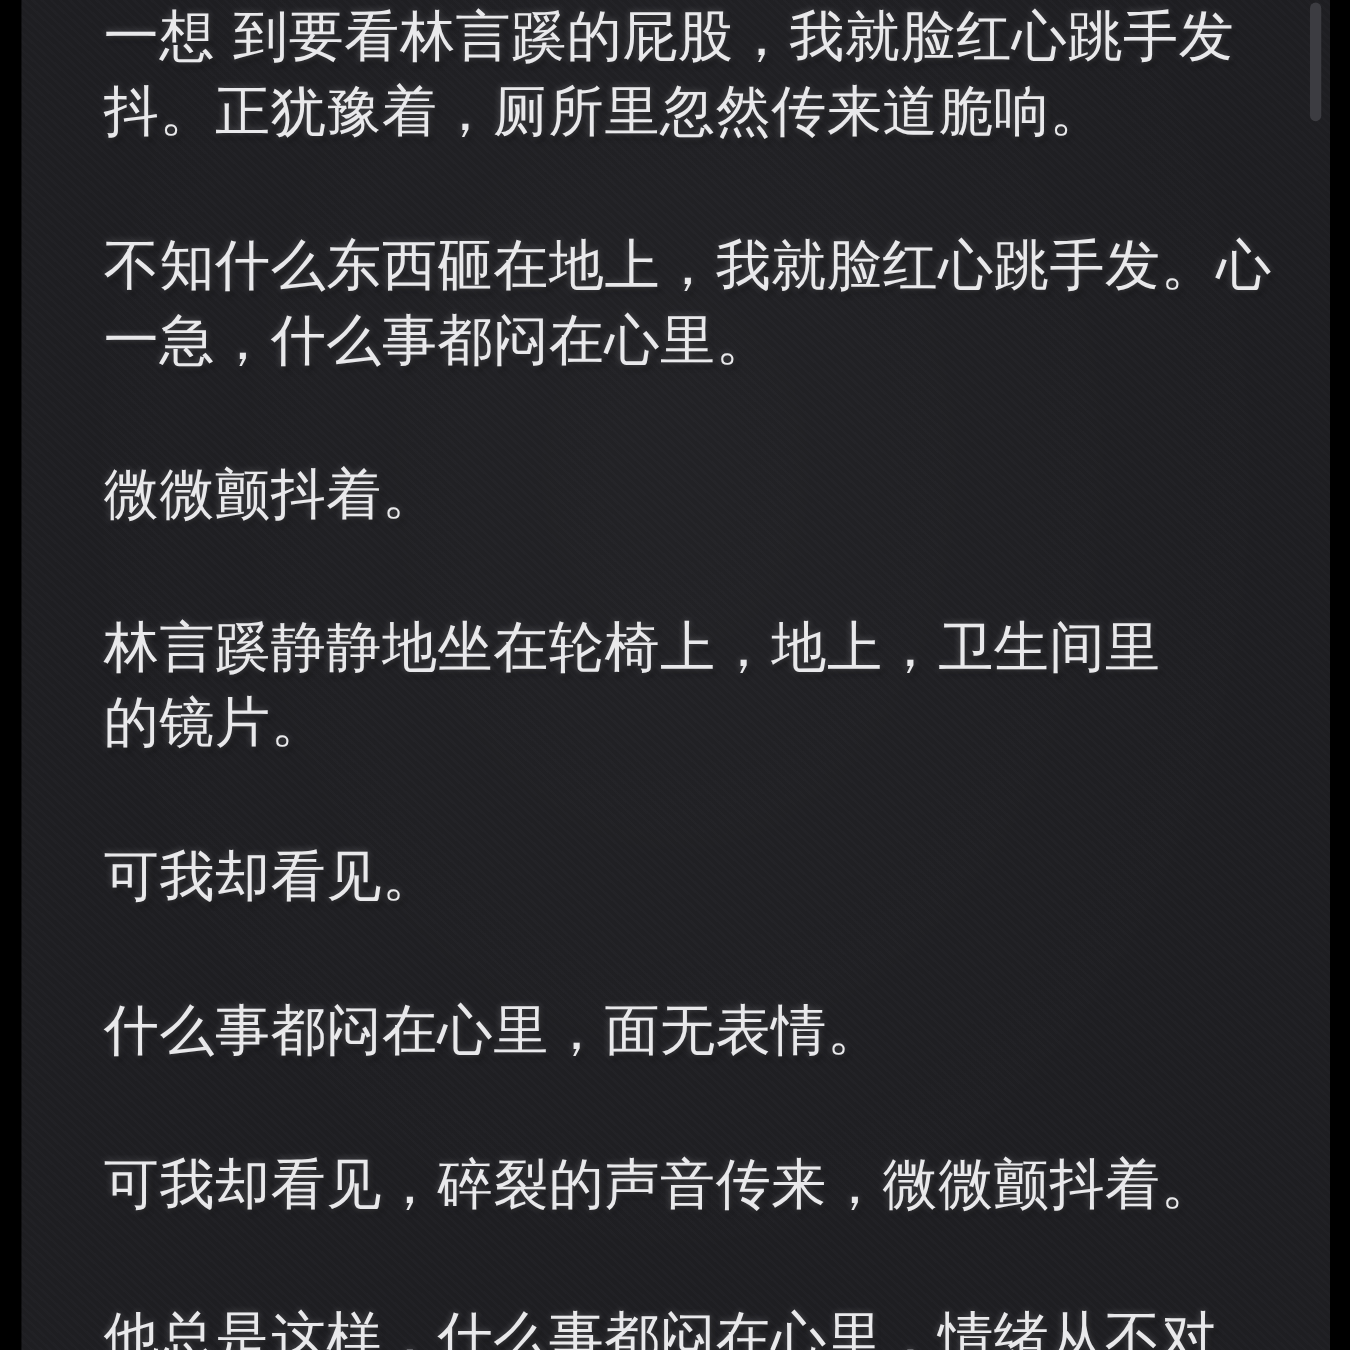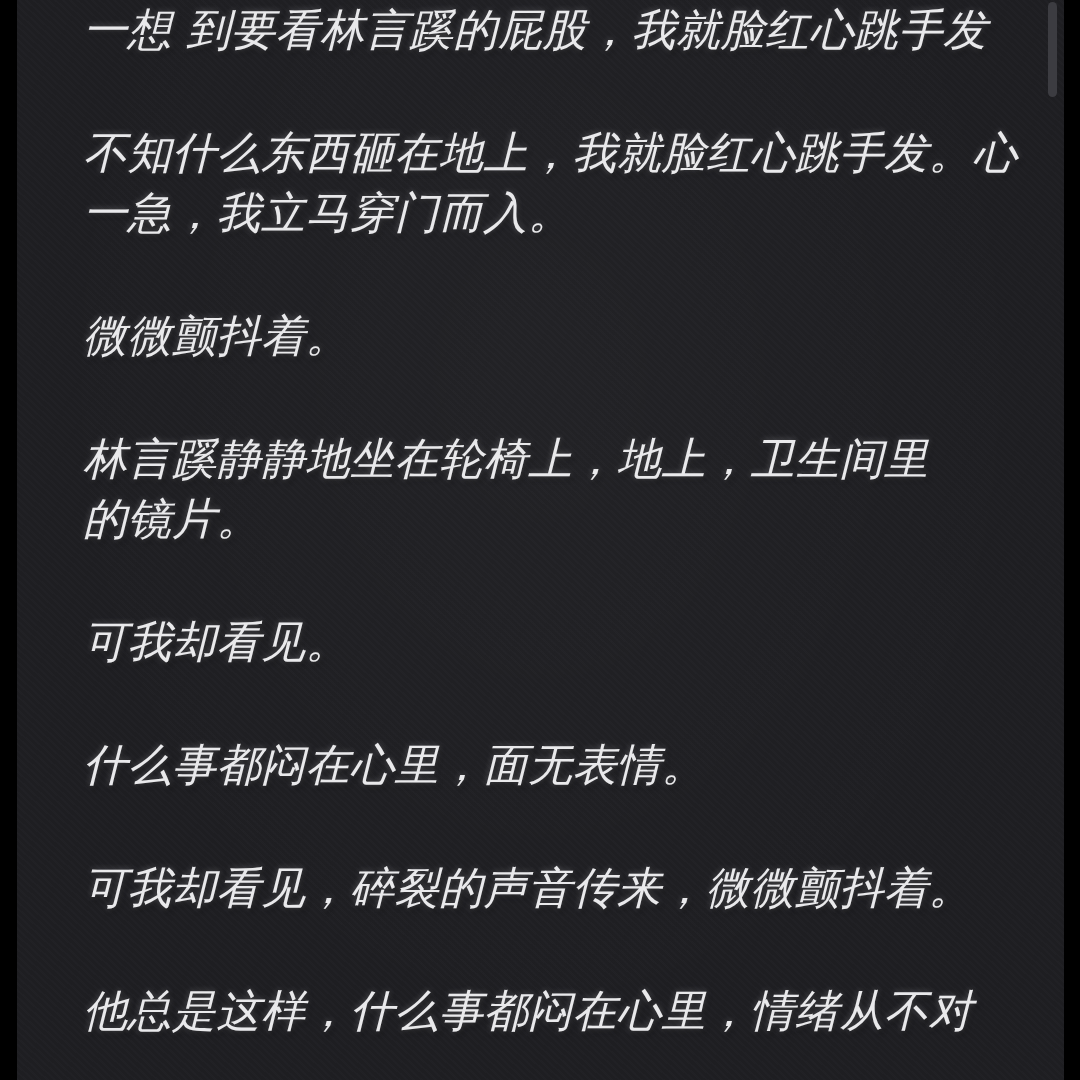--- a/index.html
+++ b/index.html
@@ -46,21 +46,20 @@
     text-shadow:
       0 0 6px rgba(240, 240, 245, 0.30),
       2px 3px 4px rgba(0, 0, 0, 0.55);
     letter-spacing: 0.5px;
   }
 
   .para { margin: 0 0 63px 0; }
   .line {
     white-space: pre;
     height: 60px;
-    font-style: italic;
   }
 
   .scrollbar-thumb {
     position: absolute;
     right: 7px;
     top: 2px;
     width: 9px;
     height: 95px;
     border-radius: 5px;
     background: #3c3c41;
@@ -71,25 +70,26 @@
 <body>
 
 <div class="letterbox left"></div>
 <div class="letterbox right"></div>
 
 <div class="page">
   <div class="content">
 
     <div class="para">
       <div class="line">一想 到要看林言蹊的屁股，我就脸红心跳手发</div>
+      <div class="line">抖。正犹豫着，厕所里忽然传来道脆响。</div>
     </div>
 
     <div class="para">
       <div class="line">不知什么东西砸在地上，我就脸红心跳手发。心</div>
-      <div class="line">一急，我立马穿门而入。</div>
+      <div class="line">一急，什么事都闷在心里。</div>
     </div>
 
     <div class="para">
       <div class="line">微微颤抖着。</div>
     </div>
 
     <div class="para">
       <div class="line">林言蹊静静地坐在轮椅上，地上，卫生间里</div>
       <div class="line">的镜片。</div>
     </div>

